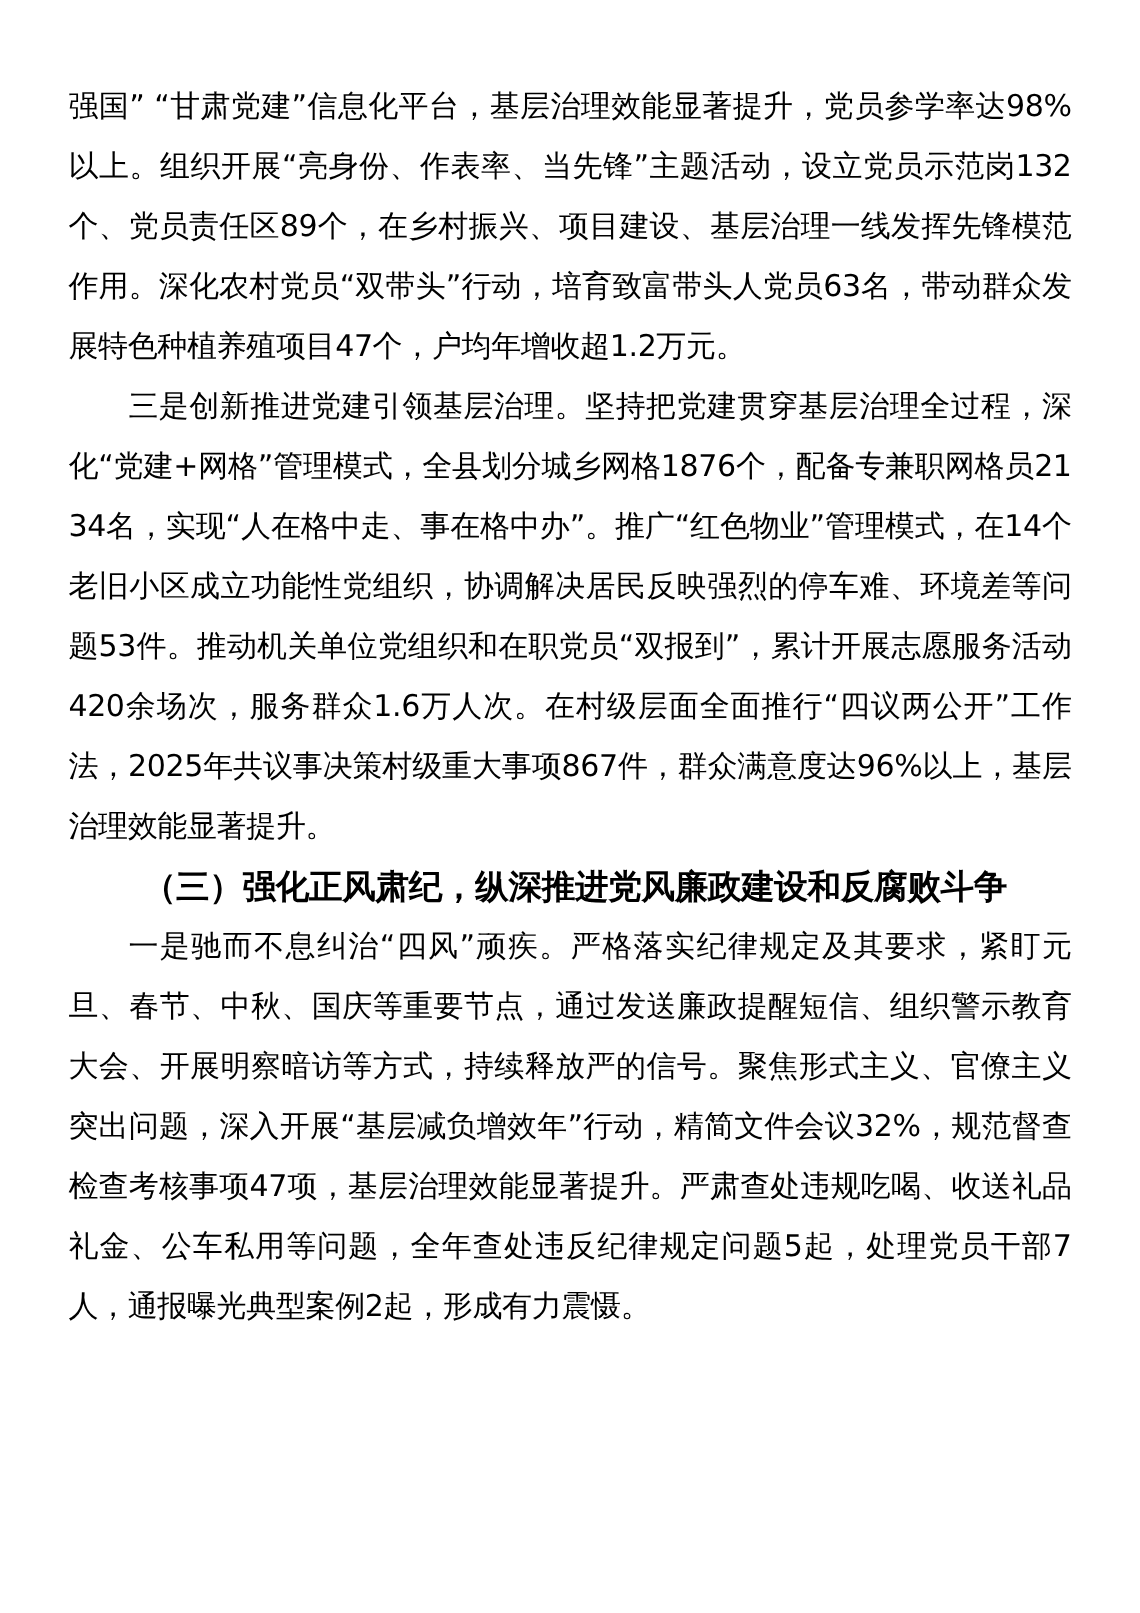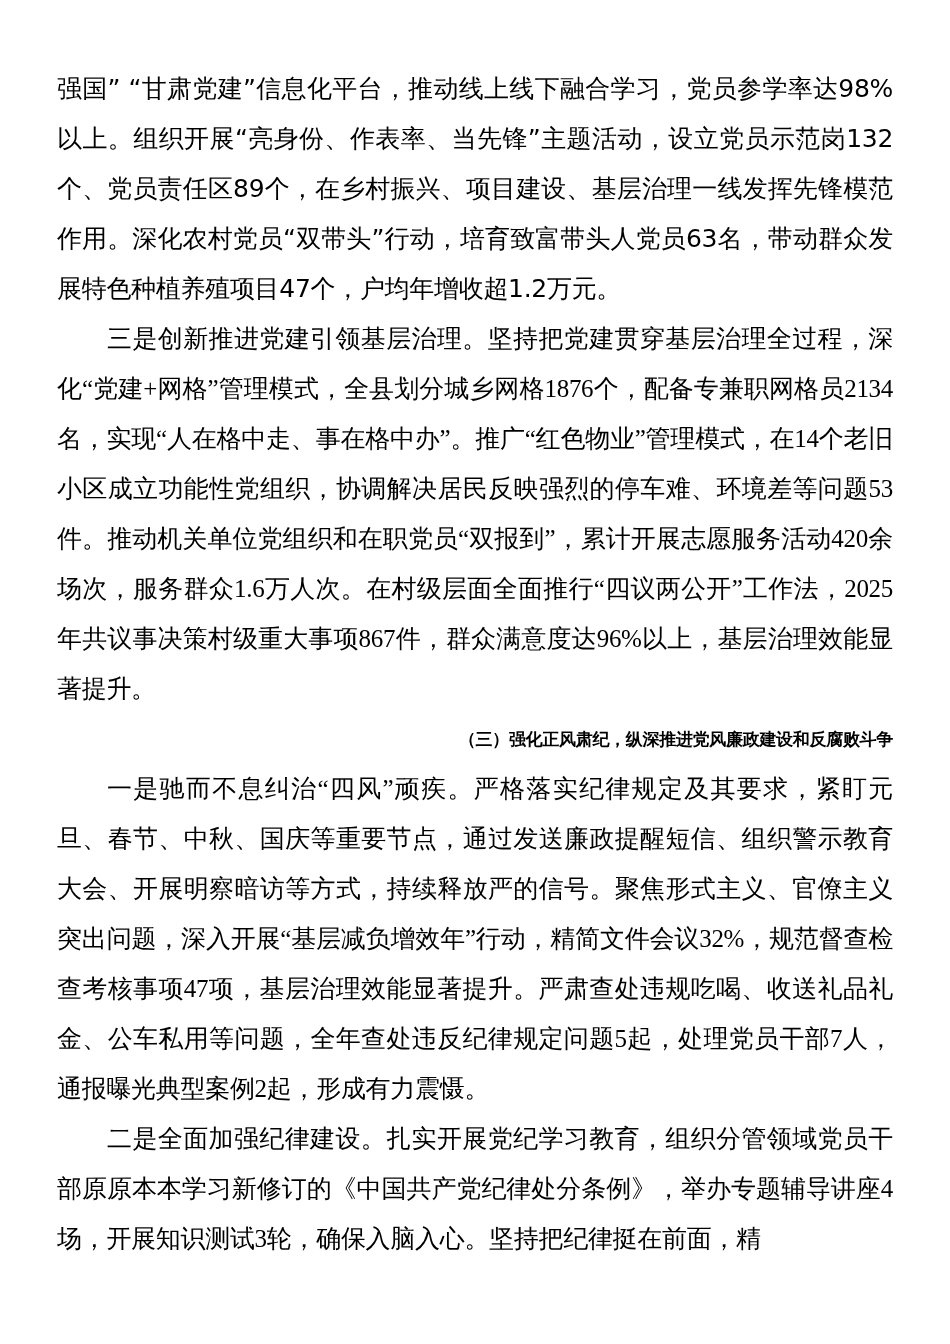--- a/index.html
+++ b/index.html
@@ -25,34 +25,31 @@
       margin: 0;
       font-size: 25px;
       line-height: 50px;
       letter-spacing: -0.3px;
       text-align: justify;
       text-align-last: left;
       word-break: break-all;
     }
     .para.indent {
       text-indent: 50px;
-      font-family: Liberation Serif, serif;
     }
     .heading {
       margin: 0;
-      font-size: 17px;
+      font-size: 28px;
       line-height: 50px;
       font-weight: bold;
       padding-left: 62px;
       letter-spacing: -0.3px;
-      text-align: right;
     }
   </style>
 </head>
 <body>
 
 <div class="page">
-  <p class="para">强国” “甘肃党建”信息化平台，推动线上线下融合学习，党员参学率达98%以上。组织开展“亮身份、作表率、当先锋”主题活动，设立党员示范岗132个、党员责任区89个，在乡村振兴、项目建设、基层治理一线发挥先锋模范作用。深化农村党员“双带头”行动，培育致富带头人党员63名，带动群众发展特色种植养殖项目47个，户均年增收超1.2万元。</p>
+  <p class="para">强国” “甘肃党建”信息化平台，基层治理效能显著提升，党员参学率达98%以上。组织开展“亮身份、作表率、当先锋”主题活动，设立党员示范岗132个、党员责任区89个，在乡村振兴、项目建设、基层治理一线发挥先锋模范作用。深化农村党员“双带头”行动，培育致富带头人党员63名，带动群众发展特色种植养殖项目47个，户均年增收超1.2万元。</p>
   <p class="para indent">三是创新推进党建引领基层治理。坚持把党建贯穿基层治理全过程，深化“党建+网格”管理模式，全县划分城乡网格1876个，配备专兼职网格员2134名，实现“人在格中走、事在格中办”。推广“红色物业”管理模式，在14个老旧小区成立功能性党组织，协调解决居民反映强烈的停车难、环境差等问题53件。推动机关单位党组织和在职党员“双报到”，累计开展志愿服务活动420余场次，服务群众1.6万人次。在村级层面全面推行“四议两公开”工作法，2025年共议事决策村级重大事项867件，群众满意度达96%以上，基层治理效能显著提升。</p>
   <p class="heading">（三）强化正风肃纪，纵深推进党风廉政建设和反腐败斗争</p>
   <p class="para indent">一是驰而不息纠治“四风”顽疾。严格落实纪律规定及其要求，紧盯元旦、春节、中秋、国庆等重要节点，通过发送廉政提醒短信、组织警示教育大会、开展明察暗访等方式，持续释放严的信号。聚焦形式主义、官僚主义突出问题，深入开展“基层减负增效年”行动，精简文件会议32%，规范督查检查考核事项47项，基层治理效能显著提升。严肃查处违规吃喝、收送礼品礼金、公车私用等问题，全年查处违反纪律规定问题5起，处理党员干部7人，通报曝光典型案例2起，形成有力震慑。</p>
-  <p class="para indent">二是全面加强纪律建设。扎实开展党纪学习教育，组织分管领域党员干部原原本本学习新修订的《中国共产党纪律处分条例》，举办专题辅导讲座4场，开展知识测试3轮，确保入脑入心。坚持把纪律挺在前面，精</p>
 </div>
 
 </body></html>

